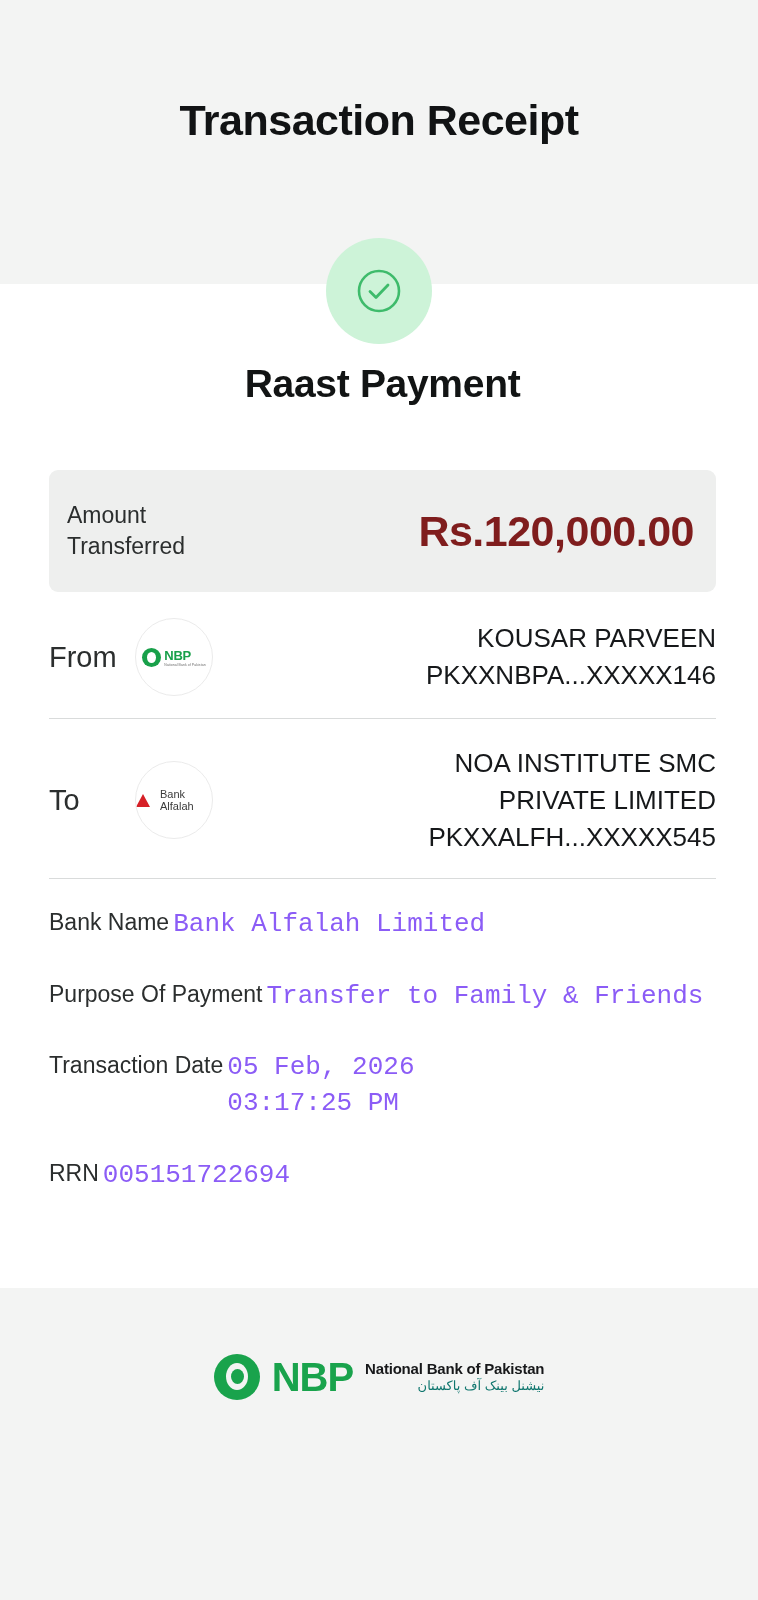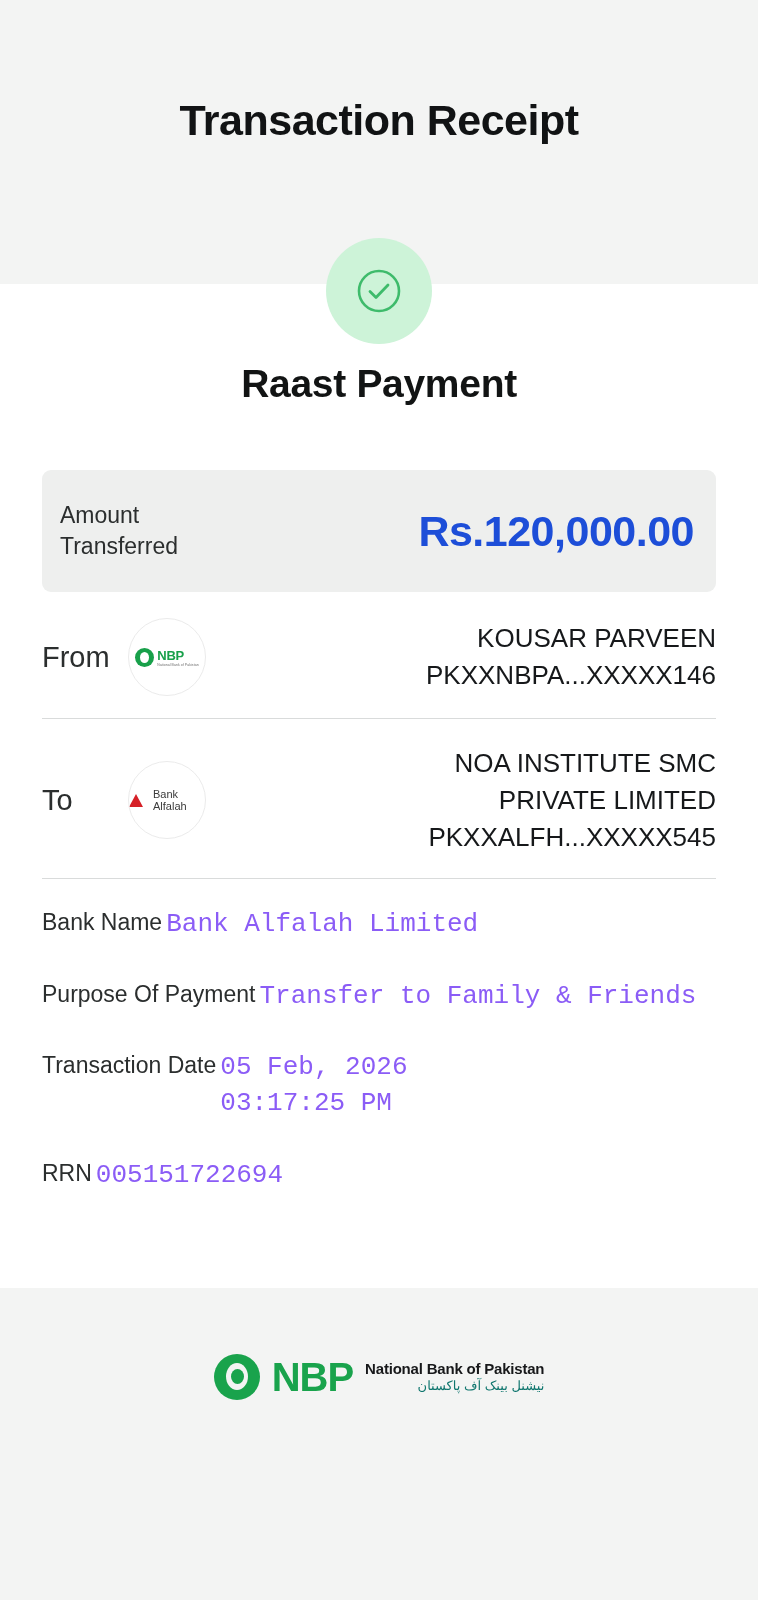--- a/index.html
+++ b/index.html
@@ -50,20 +50,21 @@
     background: #cdf3d8;
     display: flex;
     align-items: center;
     justify-content: center;
   }
   .badge svg { display: block; }
 
   
   .body {
     padding: 0 42px;
+    margin-left: 7px;
   }
   .pay-type {
     text-align: center;
     font-size: 39px;
     font-weight: bold;
     color: #121414;
     margin-top: 78px;
     letter-spacing: -0.3px;
   }
 
@@ -79,21 +80,21 @@
   }
   .amount-label {
     font-size: 23px;
     color: #2b2e2e;
     line-height: 1.35;
     max-width: 180px;
   }
   .amount-value {
     font-size: 43px;
     font-weight: bold;
-    color: #1d4ed8;
+    color: #7f1d1d;
     letter-spacing: -0.5px;
   }
 
   
   .party-row {
     display: flex;
     align-items: center;
     padding: 26px 0 22px 0;
     border-bottom: 1px solid #d9dbdb;
   }

